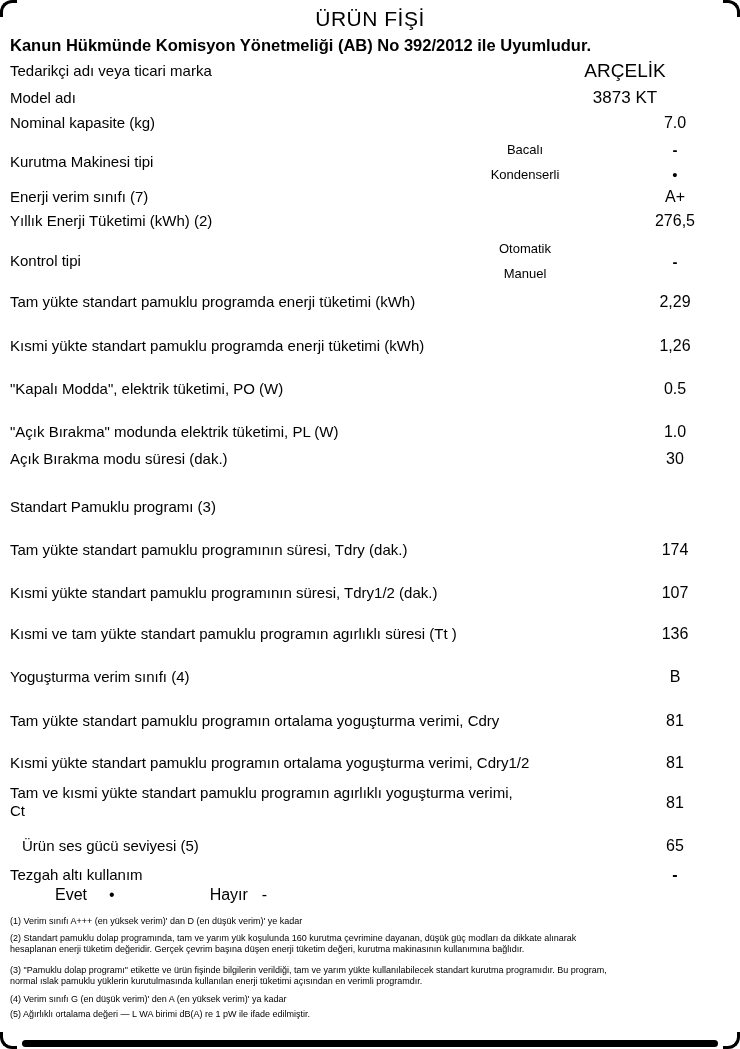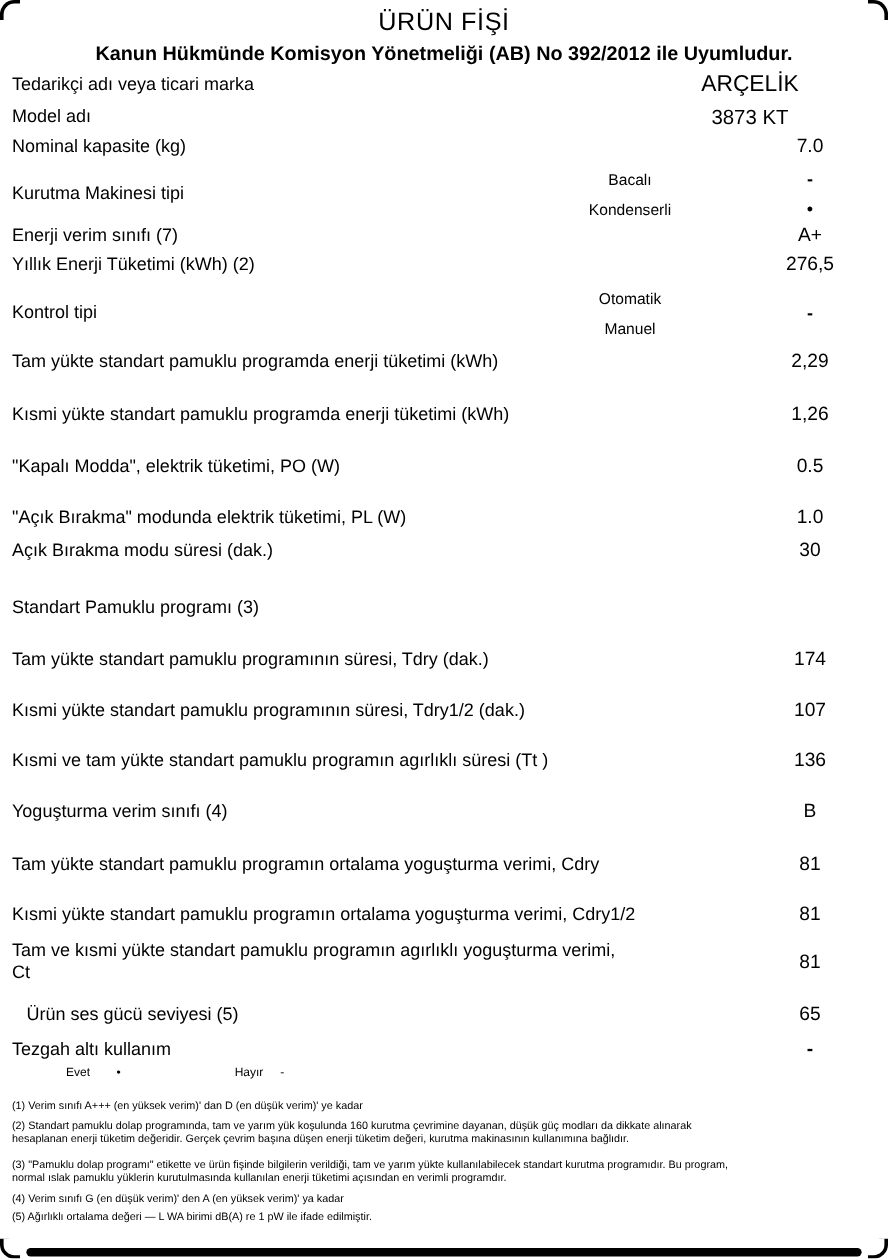--- a/index.html
+++ b/index.html
@@ -5,33 +5,33 @@
   html,body{margin:0;padding:0;background:#ffffff;}
   .page{
     position:relative;
     width:740px;height:1049px;
     background:#ffffff;color:#000000;
     font-family:"Liberation Sans", sans-serif;
     overflow:hidden;
   }
   .content{padding:0 10px;}
   .title{text-align:center;font-size:21px;font-weight:500;letter-spacing:.5px;padding-top:7px;}
-  .subtitle{text-align:center;font-size:16.5px;font-weight:700;margin-top:5px;}
+  .subtitle{text-align:left;font-size:16.5px;font-weight:700;margin-top:5px;}
   .spec-row{display:flex;align-items:center;min-height:18px;}
   .lbl{flex:1;font-size:15px;line-height:18px;}
   .val{width:110px;flex:none;text-align:center;font-size:16px;line-height:19px;}
   .val.wide{width:210px;}
   .v-lg{font-size:19px;}
   .v-md{font-size:17px;}
   .dash{font-weight:700;}
   .opts{width:190px;flex:none;text-align:center;font-size:13px;}
   .opts .opt-name{line-height:25px;}
   .optvals{width:110px;flex:none;text-align:center;font-size:15px;}
   .optvals .opt-val{line-height:25px;}
-  .legend{margin-top:2px;padding-left:45px;font-size:10px;line-height:18px;}
+  .legend{margin-top:2px;padding-left:45px;font-size:16px;line-height:18px;}
   .legend .sym-yes{margin-left:22px;}
   .legend .no-lbl{margin-left:95px;}
   .legend .sym-no{margin-left:14px;}
   .footnotes{margin-top:12px;width:600px;font-size:9px;line-height:11px;}
   .footnote{margin:0;}
   .bottom-bar{position:absolute;left:22px;right:22px;bottom:2px;height:7px;background:#000;border-radius:4px;}
   .corner{position:absolute;width:14px;height:14px;border:0 solid #000;}
   .c-tl{top:0;left:0;border-top-width:3px;border-left-width:3px;border-top-left-radius:12px;}
   .c-tr{top:0;right:0;border-top-width:3px;border-right-width:3px;border-top-right-radius:12px;}
   .c-bl{bottom:0;left:0;border-bottom-width:3px;border-left-width:3px;border-bottom-left-radius:12px;}

